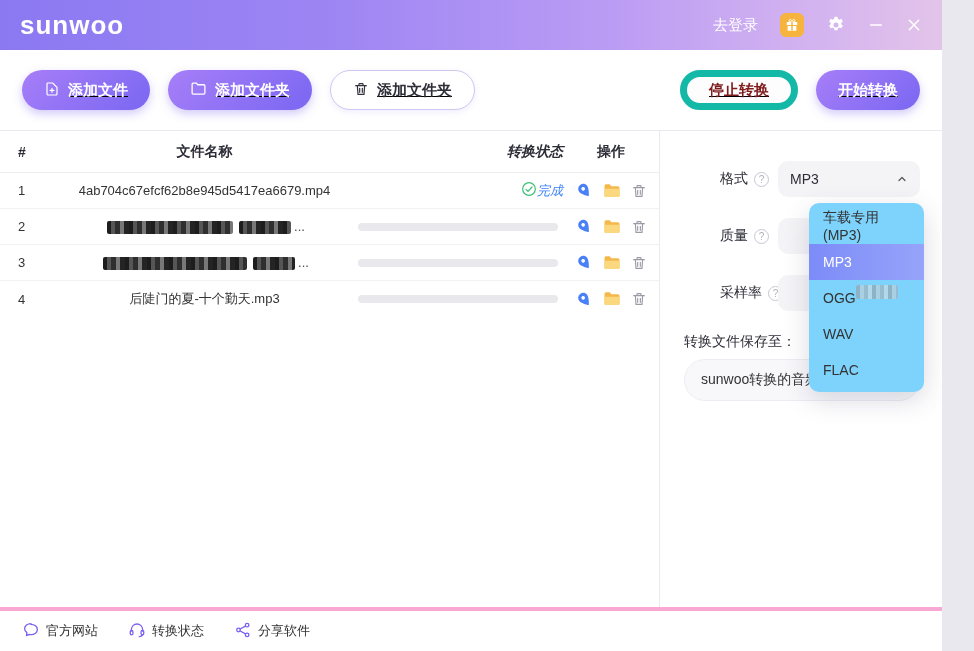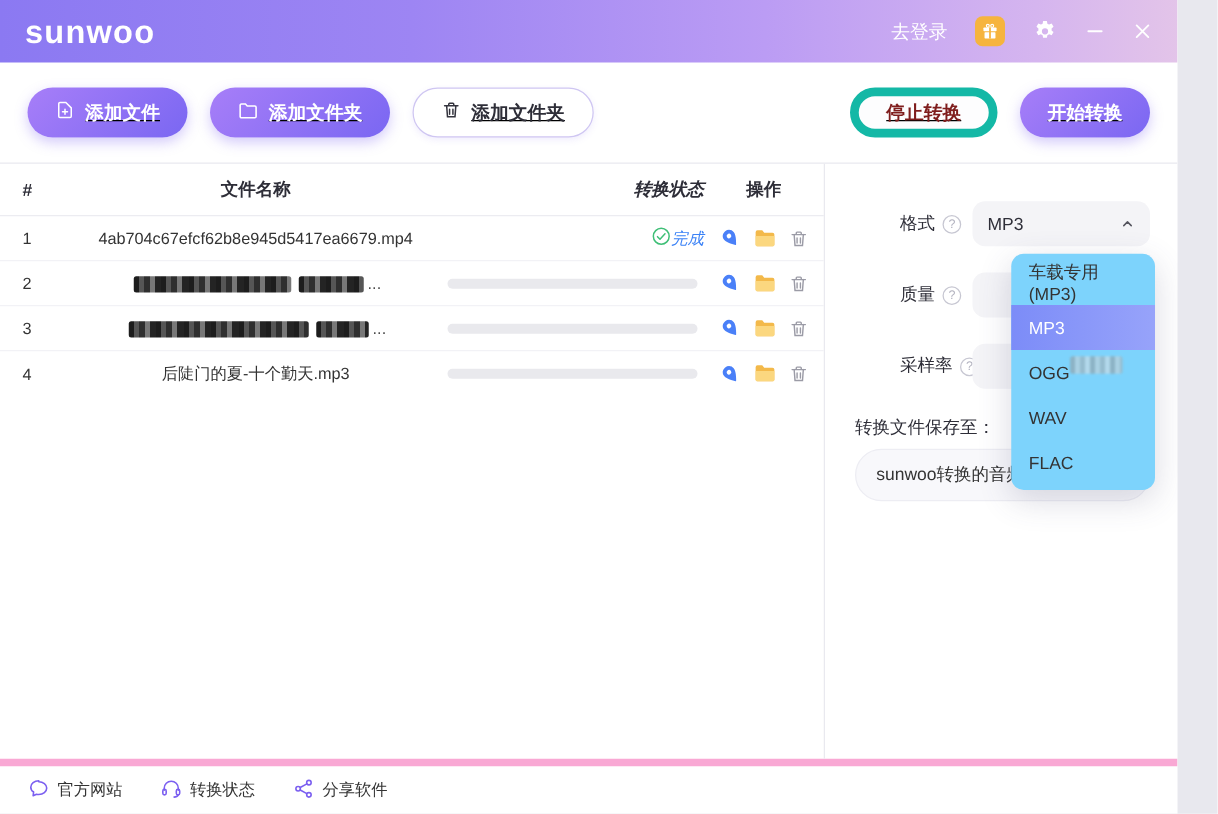--- a/index.html
+++ b/index.html
@@ -58,21 +58,21 @@
   .dd-item.selected { background:linear-gradient(90deg,#7c8cf8,#97a3fa); color:#fff; }
   .patch { position:absolute; left:196px; top:154px; width:42px; height:14px; z-index:11; border-radius:2px; opacity:.55;
     background:repeating-linear-gradient(90deg,#9a9a9a 0 4px,#cfcfcf 4px 8px,#ababab 8px 12px,#dedede 12px 16px); filter:blur(.7px); }
   .save-label { position:absolute; left:24px; top:202px; font-size:14px; color:#2e2e38; }
   .path-wrap { position:absolute; left:24px; right:22px; top:228px; height:42px; z-index:1; }
   .path-input { width:100%; height:100%; border:1px solid #ededf3; background:#f8f8fb; border-radius:21px;
     padding:0 44px 0 16px; font-size:14px; color:#333; font-family:inherit; outline:none; }
   .browse { position:absolute; right:12px; top:10px; cursor:pointer; display:flex; }
 
   
-  .footer { height:44px; border-top:6px solid #f9a8d4; display:flex; align-items:center; gap:30px;
+  .footer { height:44px; border-top:4px solid #f9a8d4; display:flex; align-items:center; gap:30px;
     padding:0 22px; font-size:13px; color:#333; }
   .f-item { display:inline-flex; align-items:center; gap:6px; cursor:pointer; }
 </style>
 </head>
 <body>
 
 <div class="app">
 
   <div class="header">
     <div class="logo">sunwoo</div>

